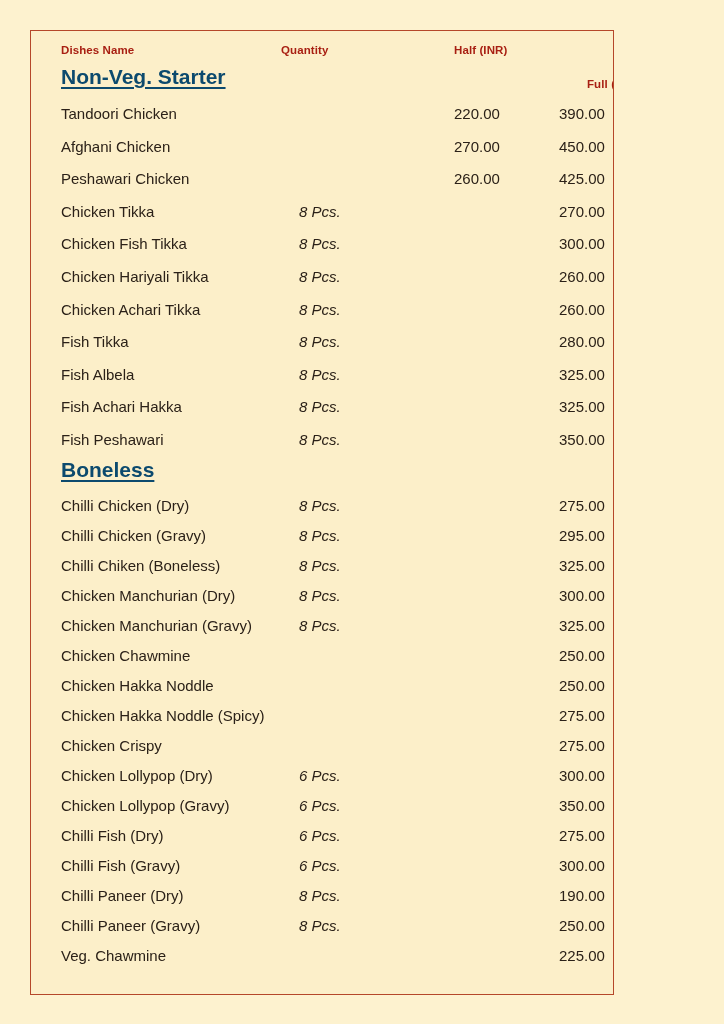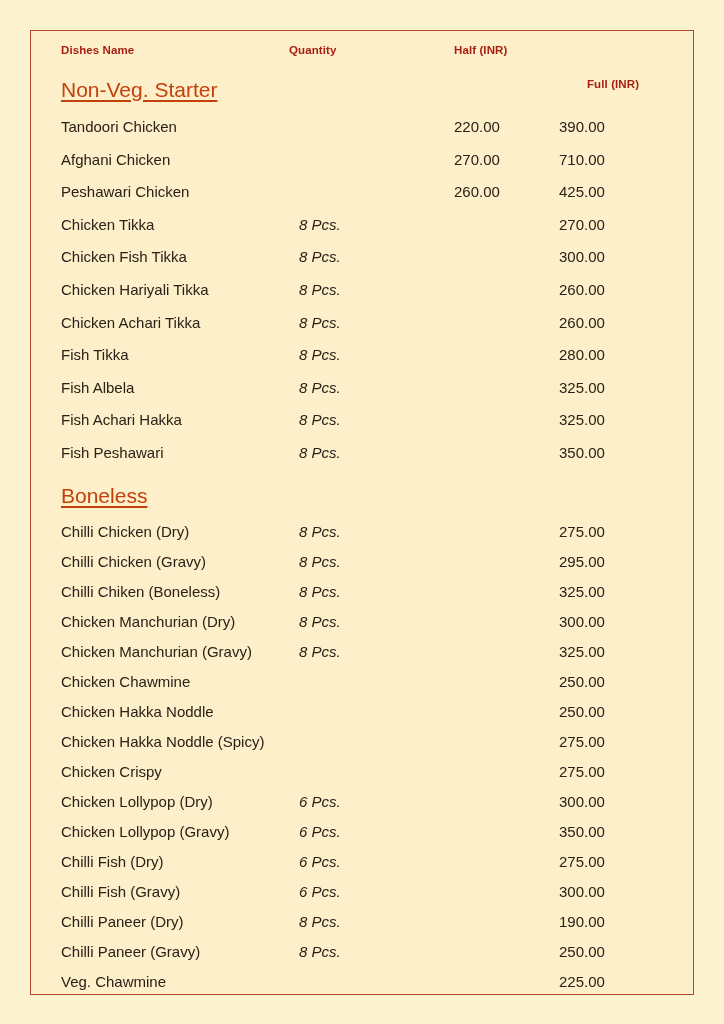--- a/index.html
+++ b/index.html
@@ -10,54 +10,53 @@
     width: 724px;
     height: 1024px;
     background: #fdf2cf;
     font-family: "Liberation Sans", sans-serif;
     overflow: hidden;
   }
   #menu-page {
     position: absolute;
     left: 30px;
     top: 30px;
-    width: 664px;
+    width: 584px;
     height: 965px;
     background: #fcefc9;
     border: 1px solid #b5472a;
     box-sizing: border-box;
     overflow: hidden;
   }
   .col-head-row {
     position: relative;
     height: 34px;
   }
   .col-head {
     position: absolute;
     top: 13px;
     font-size: 11.5px;
     font-weight: bold;
     color: #a81f12;
     letter-spacing: 0.1px;
     white-space: nowrap;
   }
   .c-name  { left: 30px; }
-  .c-qty   { left: 258px; }
+  .c-qty   { left: 250px; }
   .c-half  { left: 423px; }
   .c-full  { left: 556px; margin-top: 34px; }
 
   .section-title {
     position: relative;
     margin-left: 30px;
-    margin-top: 13px;
     margin-bottom: 10px;
     display: inline-block;
     font-size: 21px;
-    font-weight: normal;
-    color: #c2410c;
+    font-weight: bold;
+    color: #0c4a6e;
     text-decoration: underline;
     text-underline-offset: 3px;
     white-space: nowrap;
   }
   .section { display: block; }
 
   .rows { position: relative; }
 
   .row {
     position: relative;
@@ -96,21 +95,21 @@
           <div class="row">
             <div class="cell name">Tandoori Chicken</div>
             <div class="cell qty"></div>
             <div class="cell half">220.00</div>
             <div class="cell full">390.00</div>
           </div>
           <div class="row">
             <div class="cell name">Afghani Chicken</div>
             <div class="cell qty"></div>
             <div class="cell half">270.00</div>
-            <div class="cell full">710.00</div>
+            <div class="cell full">450.00</div>
           </div>
           <div class="row">
             <div class="cell name">Peshawari Chicken</div>
             <div class="cell qty"></div>
             <div class="cell half">260.00</div>
             <div class="cell full">425.00</div>
           </div>
           <div class="row">
             <div class="cell name">Chicken Tikka</div>
             <div class="cell qty">8 Pcs.</div>

